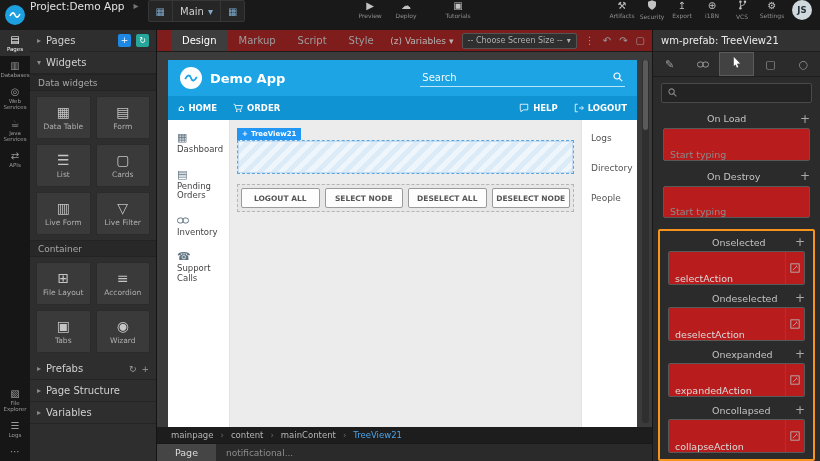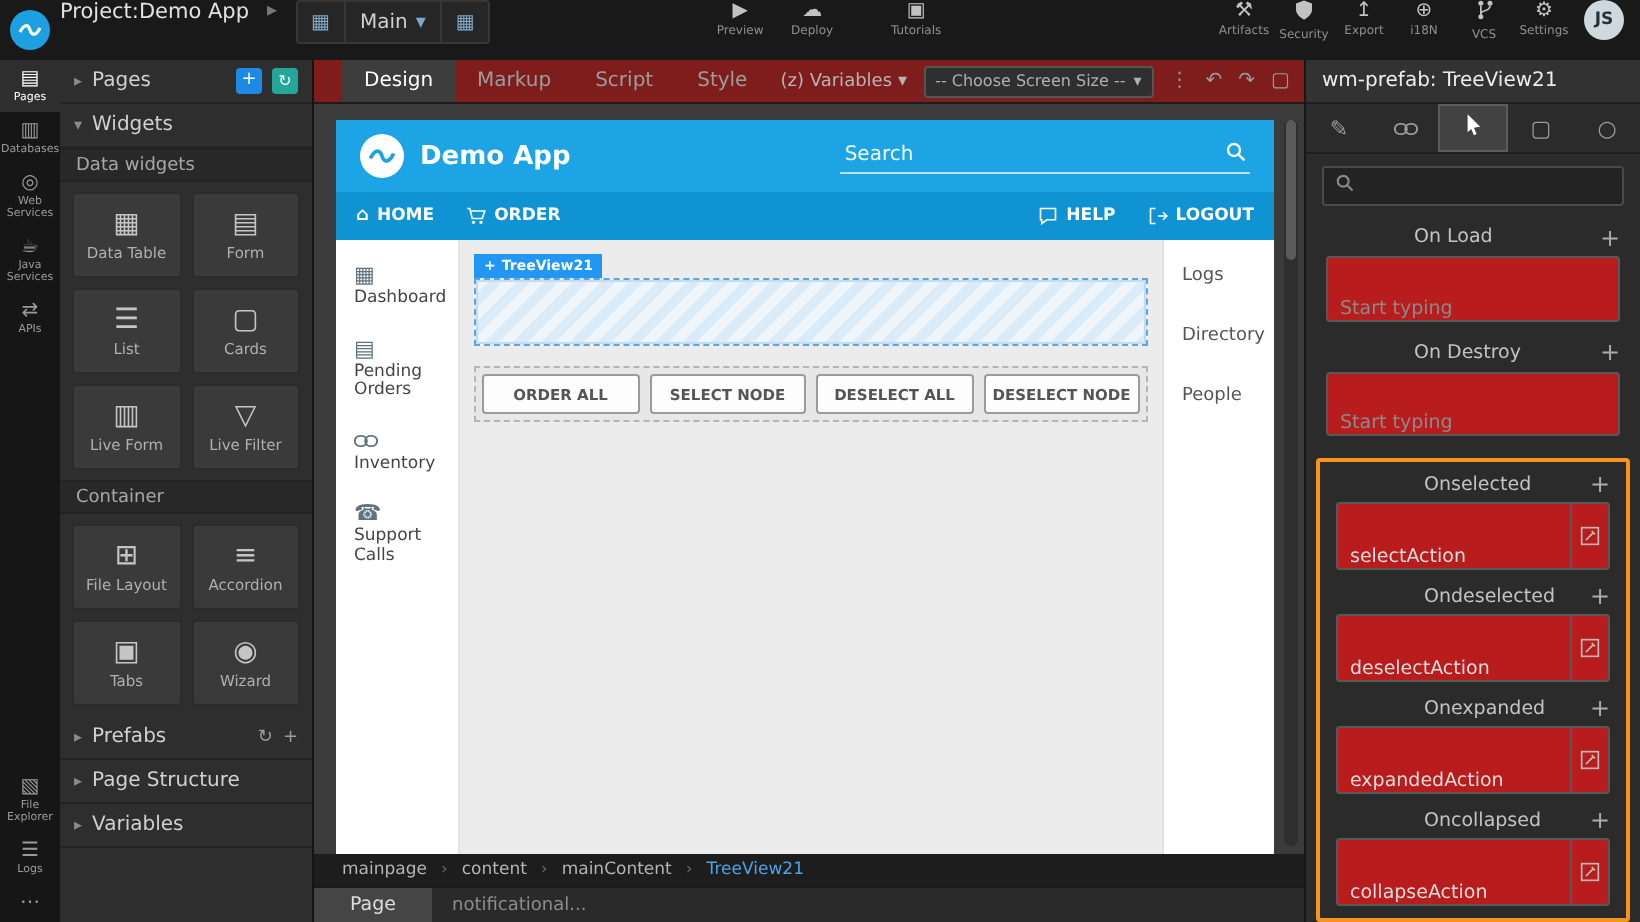--- a/index.html
+++ b/index.html
@@ -397,21 +397,21 @@
           </div>
           <div class="app-center">
             <div>
               <span class="tv-label">
                 <span>+</span>
                 <span>TreeView21</span>
               </span>
               <div class="tv-box"></div>
             </div>
             <div class="btn-row">
-              <div class="app-btn">ORDER ALL</div>
+              <div class="app-btn">LOGOUT ALL</div>
               <div class="app-btn">SELECT NODE</div>
               <div class="app-btn">DESELECT ALL</div>
               <div class="app-btn">DESELECT NODE</div>
             </div>
           </div>
           <div class="app-right">
             <span class="right-item">Logs</span>
             <span class="right-item">Directory</span>
             <span class="right-item">People</span>
           </div>

